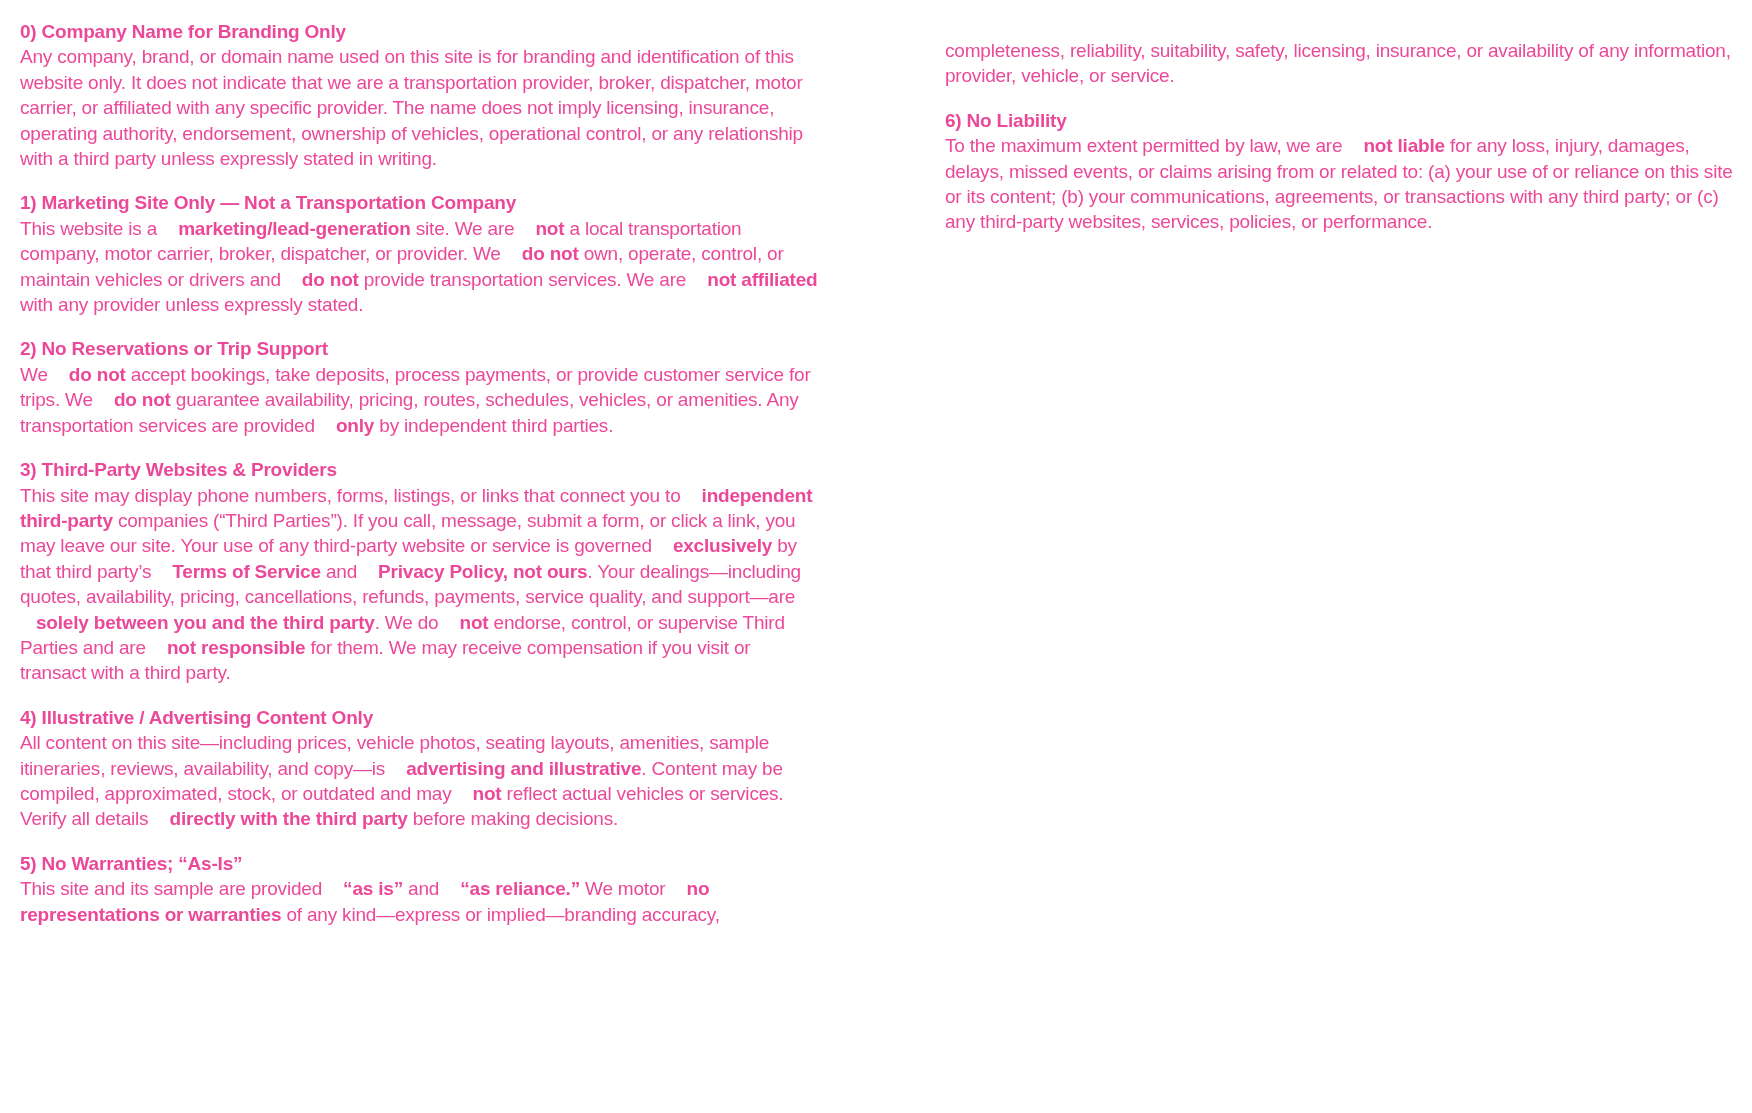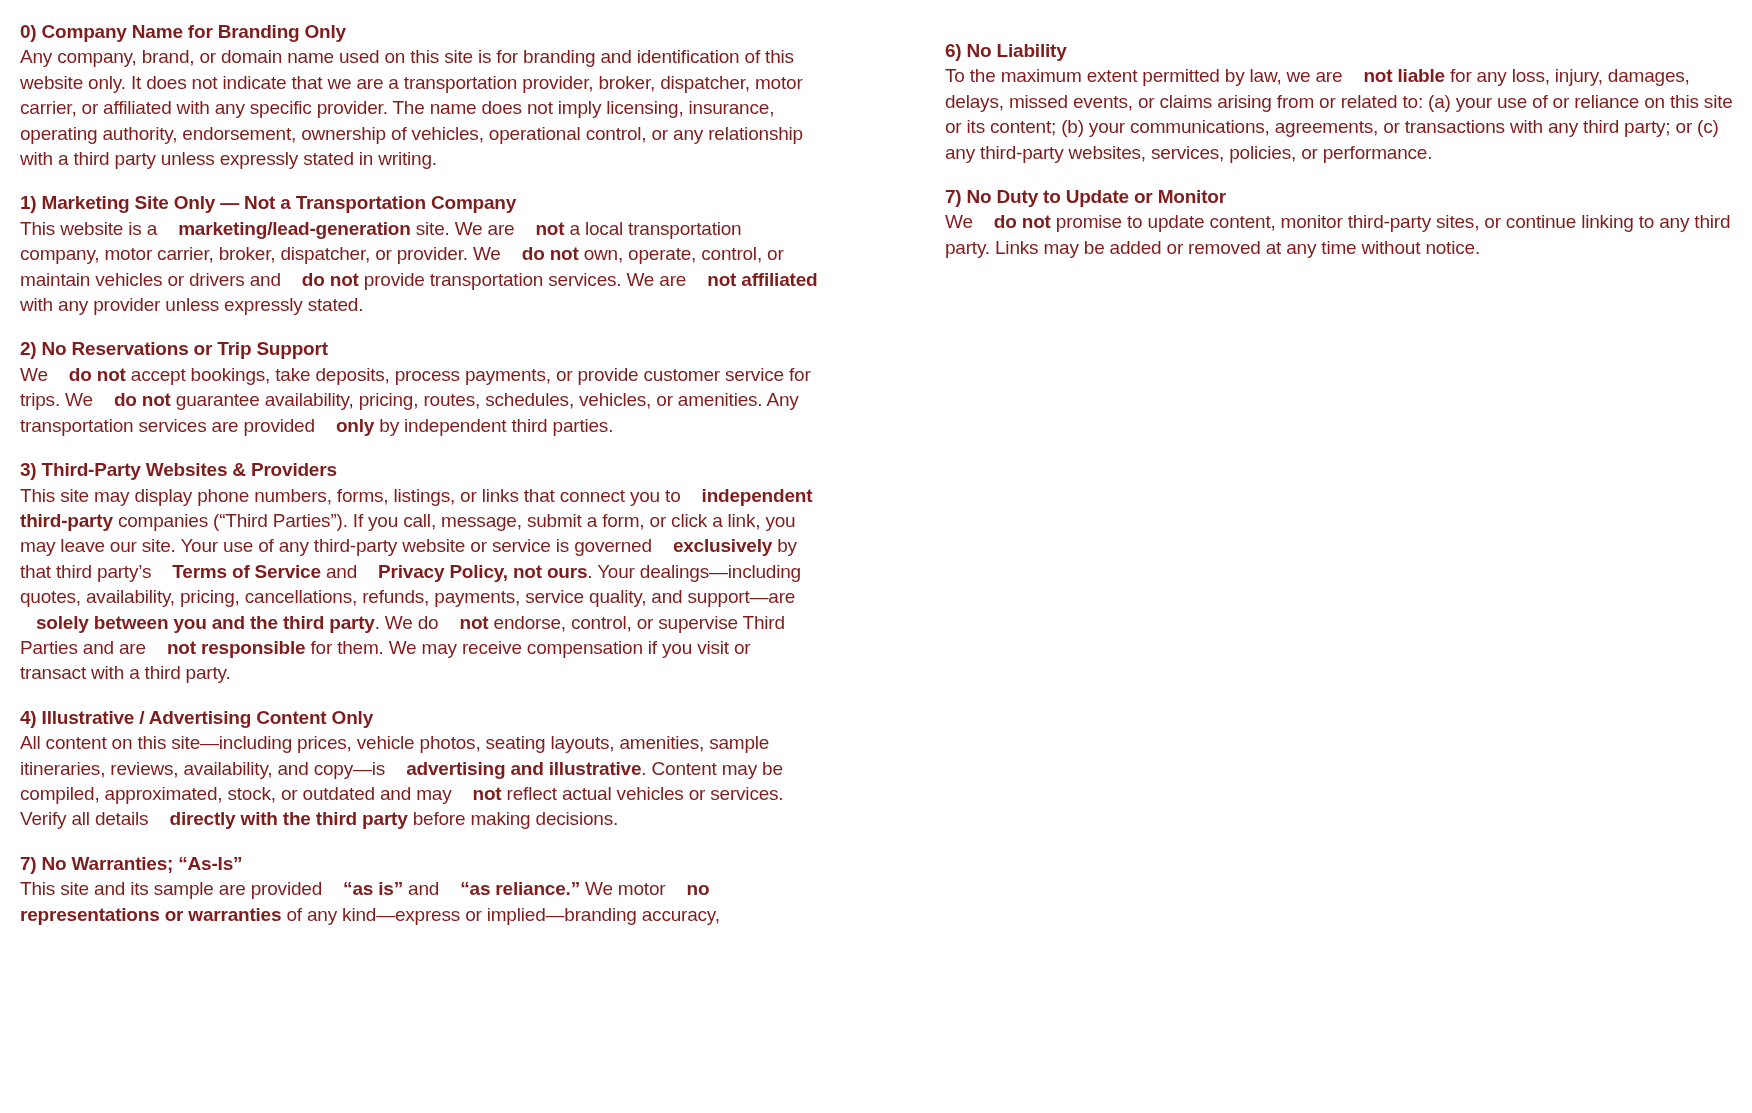--- a/index.html
+++ b/index.html
@@ -24,21 +24,21 @@
   }
   .column {
     flex: 0 0 800px;
     width: 800px;
   }
   .section {
     margin: 0 0 19px 0;
     font-size: 19px;
     line-height: 25.4px;
     letter-spacing: -0.2px;
-    color: #7f1d1d;
+    color: #ec4899;
   }
   
   .column + .column .section:first-child {
     margin-top: 19px;
   }
   .section .heading {
     font-weight: 700;
   }
   .section strong {
     font-weight: 700;
@@ -48,19 +48,19 @@
 </head>
 <body style="background: rgb(255, 255, 255); color: rgb(17, 17, 17);">
 
 <div class="page">
   <div class="column">
       <p class="section"><span class="heading">0) Company Name for Branding Only</span><br><span>Any company, brand, or domain name used on this site is for branding and identification of this website only. It does not indicate that we are a transportation provider, broker, dispatcher, motor carrier, or affiliated with any specific provider. The name does not imply licensing, insurance, operating authority, endorsement, ownership of vehicles, operational control, or any relationship with a third party unless expressly stated in writing.</span></p>
       <p class="section"><span class="heading">1) Marketing Site Only — Not a Transportation Company</span><br><span> This website is a </span><strong>marketing/lead-generation</strong><span> site. We are </span><strong>not</strong><span> a local transportation company, motor carrier, broker, dispatcher, or provider. We </span><strong>do not</strong><span> own, operate, control, or maintain vehicles or drivers and </span><strong>do not</strong><span> provide transportation services. We are </span><strong>not affiliated</strong><span> with any provider unless expressly stated.</span></p>
       <p class="section"><span class="heading">2) No Reservations or Trip Support</span><br><span> We </span><strong>do not</strong><span> accept bookings, take deposits, process payments, or provide customer service for trips. We </span><strong>do not</strong><span> guarantee availability, pricing, routes, schedules, vehicles, or amenities. Any transportation services are provided </span><strong>only</strong><span> by independent third parties.</span></p>
       <p class="section"><span class="heading">3) Third-Party Websites &amp; Providers</span><br><span> This site may display phone numbers, forms, listings, or links that connect you to </span><strong>independent third-party</strong><span> companies (“Third Parties”). If you call, message, submit a form, or click a link, you may leave our site. Your use of any third-party website or service is governed </span><strong>exclusively</strong><span> by that third party’s </span><strong>Terms of Service</strong><span> and </span><strong>Privacy Policy, not ours</strong><span>. Your dealings—including quotes, availability, pricing, cancellations, refunds, payments, service quality, and support—are </span><strong>solely between you and the third party</strong><span>. We do </span><strong>not</strong><span> endorse, control, or supervise Third Parties and are </span><strong>not responsible</strong><span> for them. We may receive compensation if you visit or transact with a third party.</span></p>
       <p class="section"><span class="heading">4) Illustrative / Advertising Content Only</span><br><span> All content on this site—including prices, vehicle photos, seating layouts, amenities, sample itineraries, reviews, availability, and copy—is </span><strong>advertising and illustrative</strong><span>. Content may be compiled, approximated, stock, or outdated and may </span><strong>not</strong><span> reflect actual vehicles or services. Verify all details </span><strong>directly with the third party</strong><span> before making decisions.</span></p>
-      <p class="section"><span class="heading">7) No Warranties; “As-Is”</span><br><span> This site and its sample are provided </span><strong>“as is”</strong><span> and </span><strong>“as reliance.”</strong><span> We motor </span><strong>no representations or warranties</strong><span> of any kind—express or implied—branding accuracy,</span></p>
+      <p class="section"><span class="heading">5) No Warranties; “As-Is”</span><br><span> This site and its sample are provided </span><strong>“as is”</strong><span> and </span><strong>“as reliance.”</strong><span> We motor </span><strong>no representations or warranties</strong><span> of any kind—express or implied—branding accuracy,</span></p>
     </div>
   <div class="column">
+      <p class="section"><span>completeness, reliability, suitability, safety, licensing, insurance, or availability of any information, provider, vehicle, or service.</span></p>
       <p class="section"><span class="heading">6) No Liability</span><br><span> To the maximum extent permitted by law, we are </span><strong>not liable</strong><span> for any loss, injury, damages, delays, missed events, or claims arising from or related to: (a) your use of or reliance on this site or its content; (b) your communications, agreements, or transactions with any third party; or (c) any third-party websites, services, policies, or performance.</span></p>
-      <p class="section"><span class="heading">7) No Duty to Update or Monitor</span><br><span> We </span><strong>do not</strong><span> promise to update content, monitor third-party sites, or continue linking to any third party. Links may be added or removed at any time without notice.</span></p>
     </div>
 </div>
 
 </body></html>

